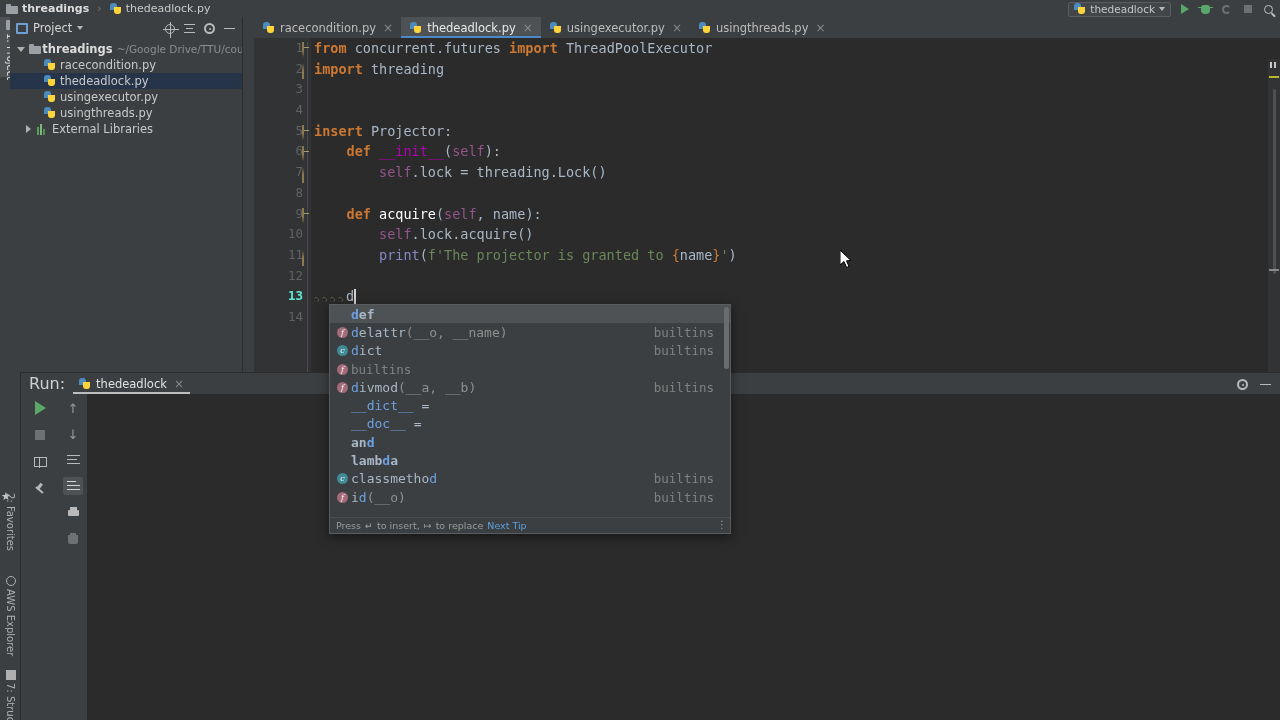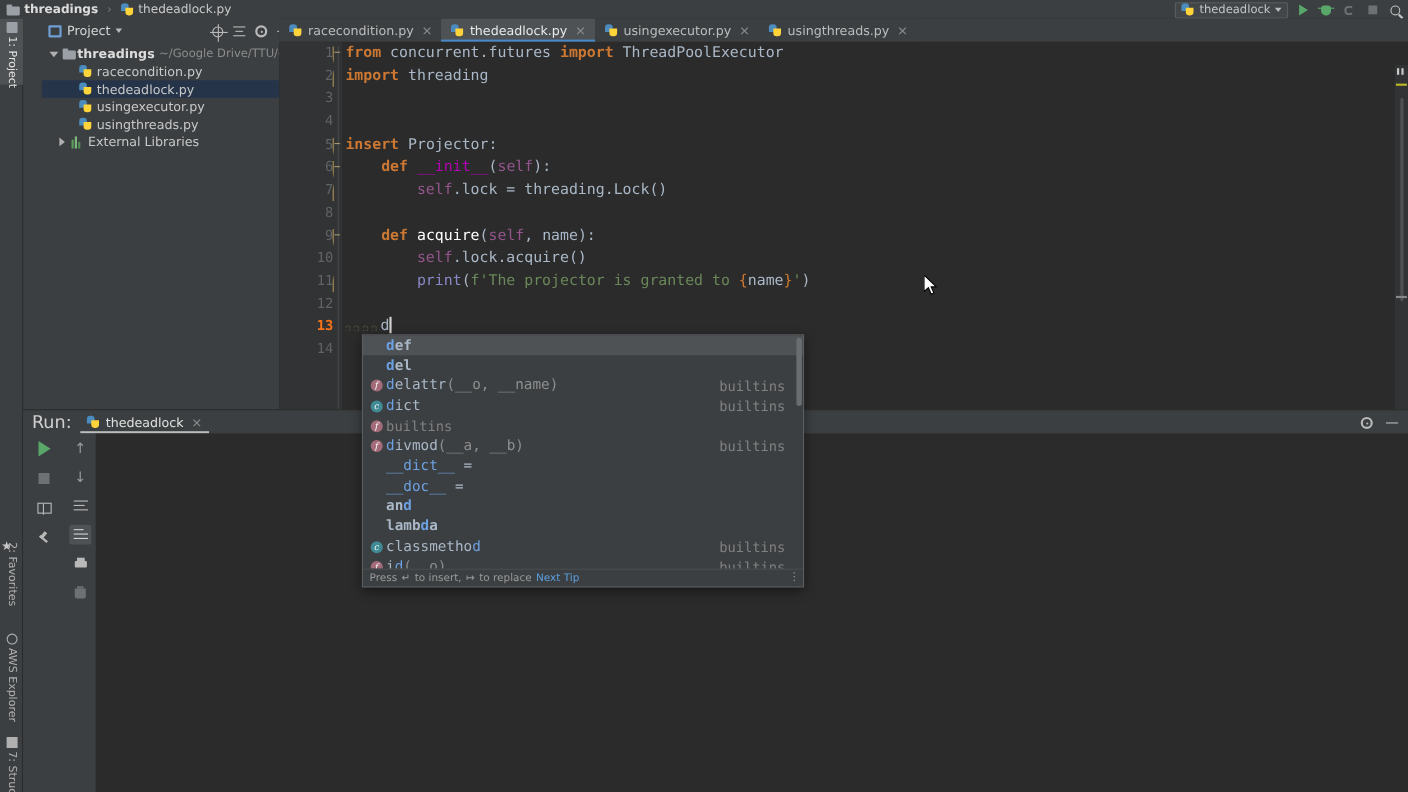--- a/index.html
+++ b/index.html
@@ -79,21 +79,21 @@
   .vtab-aws  { top:556px; height:84px; }
   .vtab-struct { top:650px; height:70px; }
   .vic { width:10px; height:10px; flex:none; }
   .vic.folder { background:#9aa0a6; border-radius:1px; }
   .vic.star {
     width:0;height:0;color:#c6c6c6;font-size:11px;line-height:10px;background:none;
   }
 
   
   .projpanel {
-    position:absolute; left:38px; top:17px; width:233px; height:355px;
+    position:absolute; left:10px; top:17px; width:233px; height:355px;
     background:#3c3f41; border-right:1px solid #2b2b2b;
   }
   .proj-header {
     height:22px; display:flex; align-items:center; padding-left:6px; gap:5px;
     background:#3c3f41;
   }
   .proj-label { font-size:11.5px; color:#d6d6d6; }
   .proj-ic {
     width:12px;height:11px;background:#6e9ed4;border-radius:1px;position:relative;
   }
@@ -147,21 +147,21 @@
   .tab-x { font-size:12px; color:#8a8a8a; margin-left:2px; line-height:1; }
 
   .code-area { position:absolute; left:0; top:21px; width:1026px; height:334px; background:#2b2b2b; }
   .gutter {
     position:absolute; left:0; top:0; width:57px; height:334px; background:#313335;
   }
   .gline {
     height:20.7px; line-height:20.7px; text-align:right; padding-right:8px;
     font-family:"DejaVu Sans Mono", monospace; font-size:12.5px; color:#606366;
   }
-  .gline.cur { color:#f97316; font-weight:bold; }
+  .gline.cur { color:#5eead4; font-weight:bold; }
   .foldcol { position:absolute; left:45px; top:0; width:14px; height:334px; }
   .foldline { position:absolute; left:8px; top:4px; width:1px; height:330px; background:#4a4a4a; }
   .foldmark {
     position:absolute; left:3px; width:11px; height:11px;
   }
   .foldmark .fm {
     width:9px;height:9px;border:1px solid #8b7a4f;background:#2b2b2b;position:relative;
   }
   .foldmark.open .fm { clip-path:polygon(0 0,100% 0,100% 55%,50% 100%,0 55%); }
   .foldmark.close .fm { clip-path:polygon(50% 0,100% 45%,100% 100%,0 100%,0 45%); }
@@ -514,24 +514,20 @@
   </div>
 
   <div class="popup">
     <div class="popup-list">
 
       <div class="prow sel">
         <span class="pic"></span>
         <span class="ptext kwrow"><span class="hl">d</span>ef</span>
       </div>
 
-      <div class="prow">
-        <span class="pic"></span>
-        <span class="ptext kwrow"><span class="hl">d</span>el</span>
-      </div>
 
       <div class="prow">
         <span class="pic">
             <span class="badge f">f</span>
           </span>
         <span class="ptext"><span class="hl">d</span>elattr<span class="dim">(__o, __name)</span></span>
         <span class="pmod">builtins</span>
       </div>
 
       <div class="prow">

